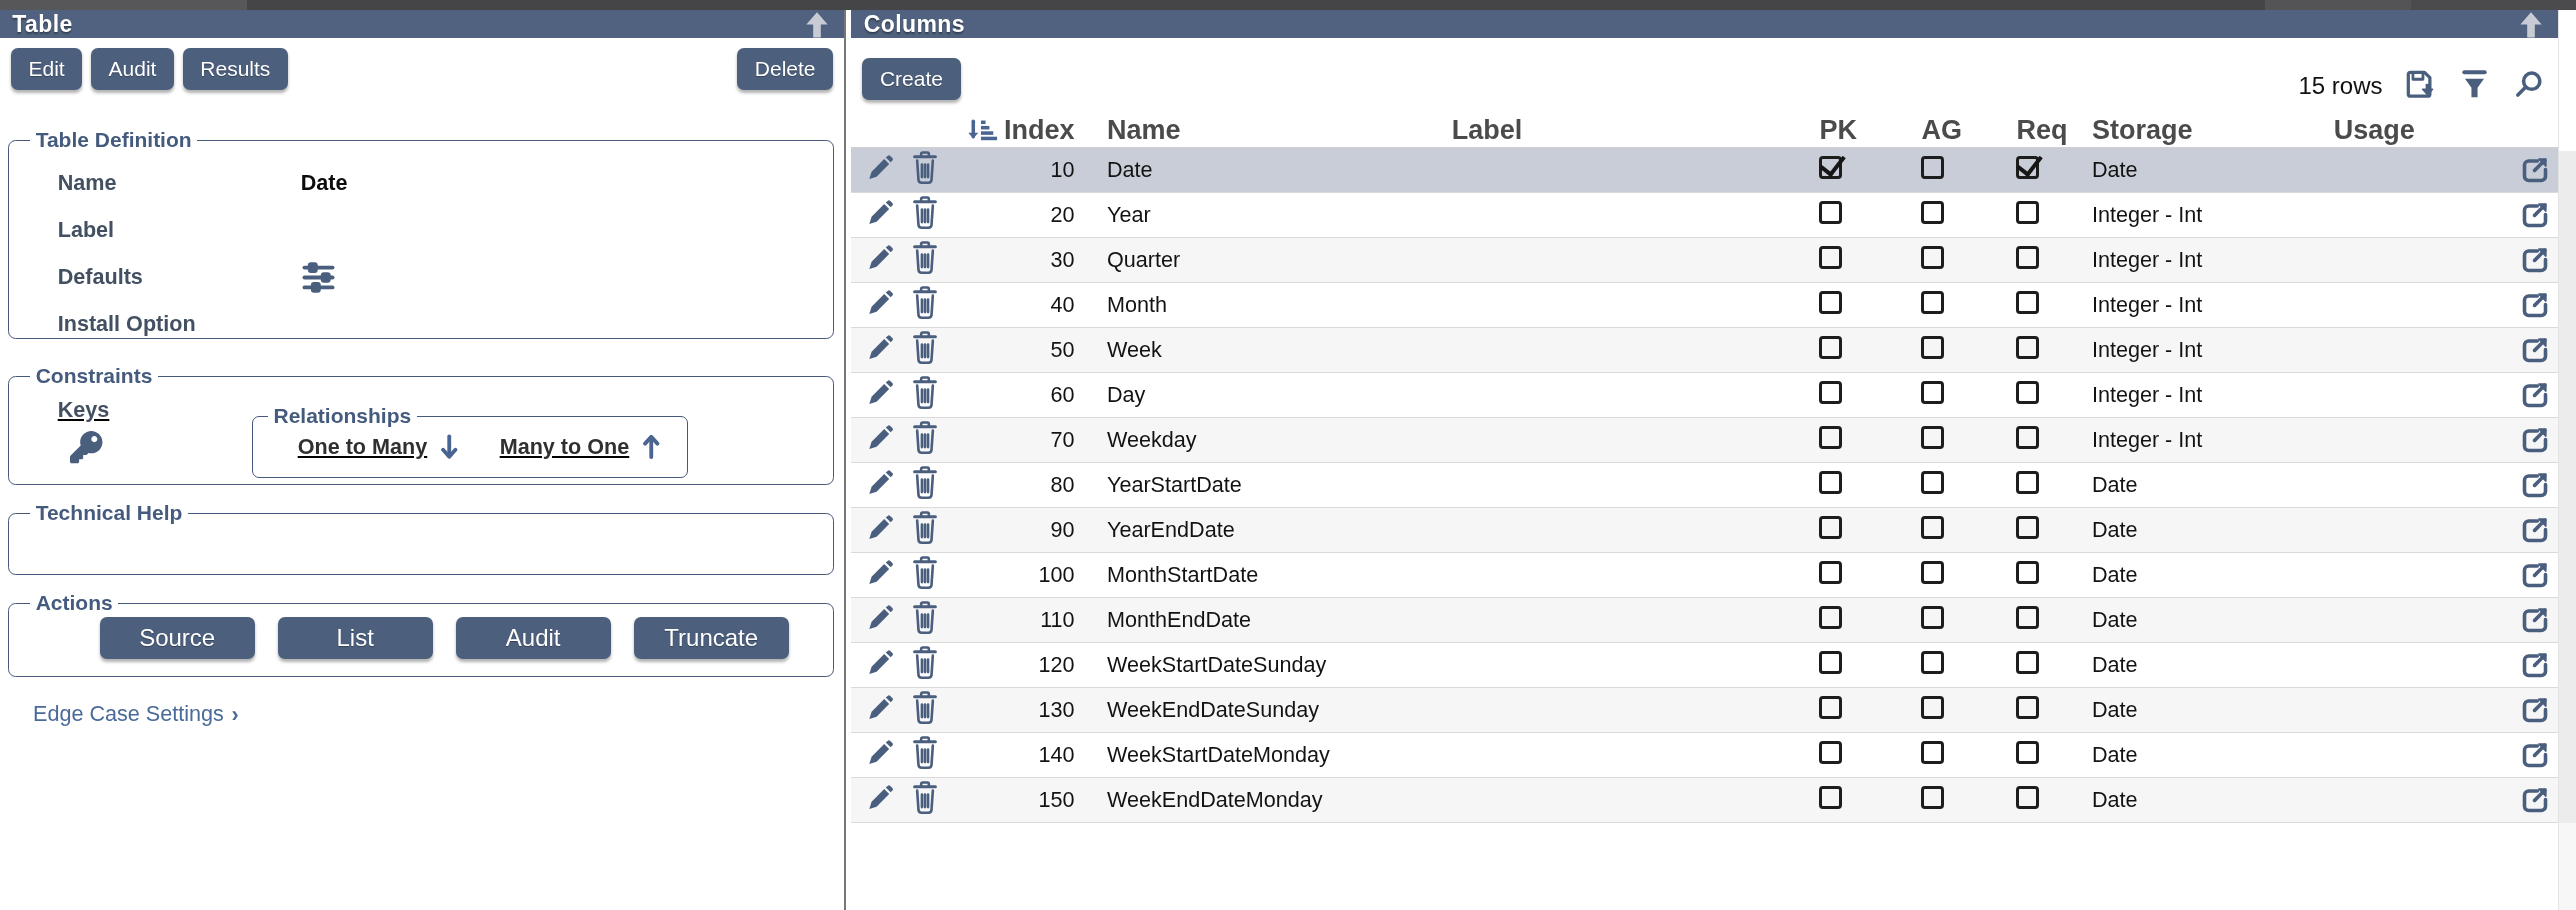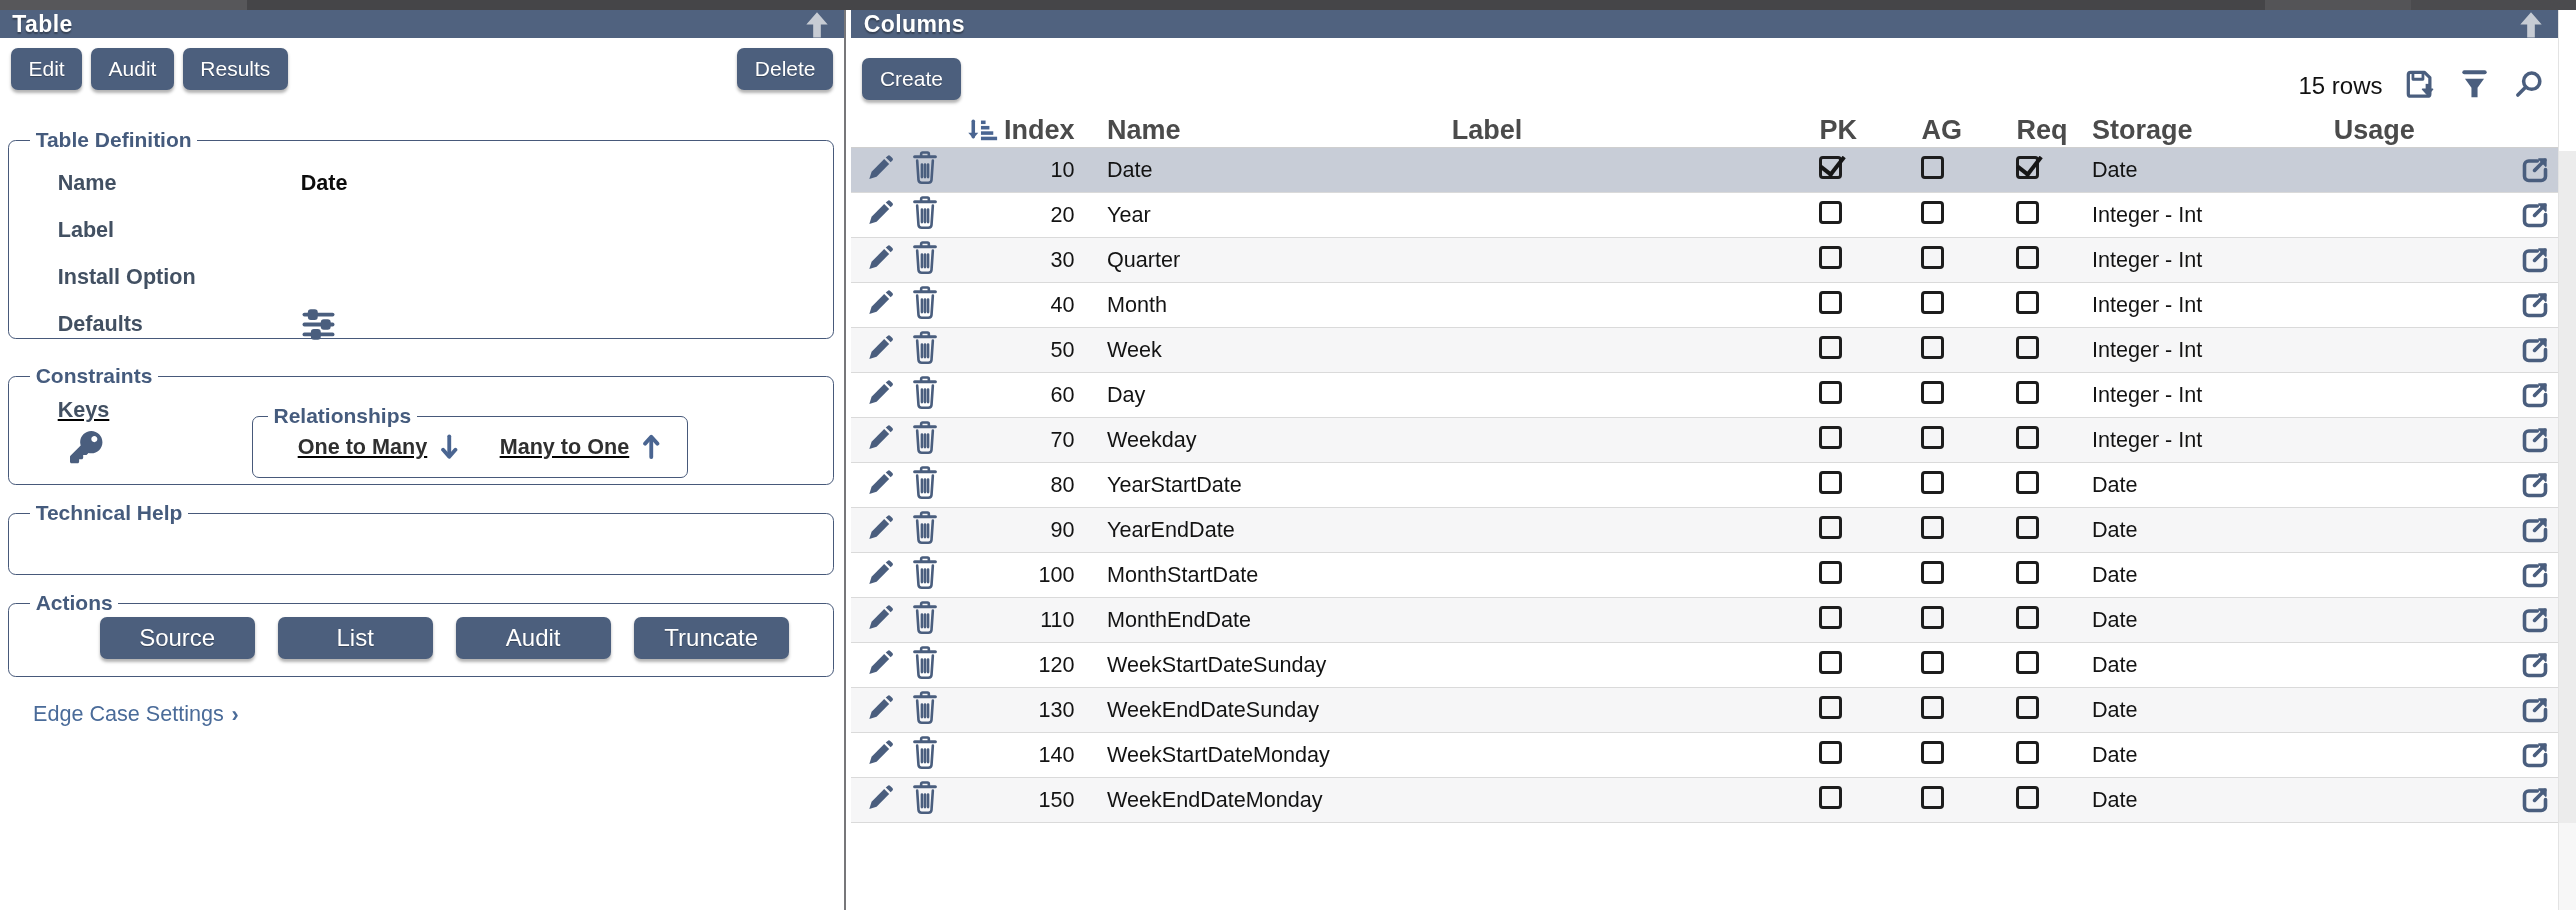--- a/index.html
+++ b/index.html
@@ -188,30 +188,30 @@
         <span class="legend">Table Definition</span>
         <div class="field-row">
           <span class="f-label">Name</span>
           <span class="f-value">Date</span>
         </div>
         <div class="field-row">
           <span class="f-label">Label</span>
           <span class="f-value"></span>
         </div>
         <div class="field-row">
-          <span class="f-label">Install Option</span>
-          <span class="f-value"></span>
-        </div>
-        <div class="field-row">
           <span class="f-label">Defaults</span>
           <span class="icon-btn">
               <svg width="35" height="35" viewBox="0 0 46 45">
                 <use href="#i-sliders"></use>
               </svg>
             </span>
+        </div>
+        <div class="field-row">
+          <span class="f-label">Install Option</span>
+          <span class="f-value"></span>
         </div>
       </div>
 
       <div class="fieldset fs-constraints">
         <span class="legend">Constraints</span>
         <div class="constraints-inner">
           <div class="keys-block">
             <div class="keys-label">Keys</div>
             <div class="key-icon-wrap icon-btn">
                 <svg width="34" height="34" viewBox="0 0 44 44">

